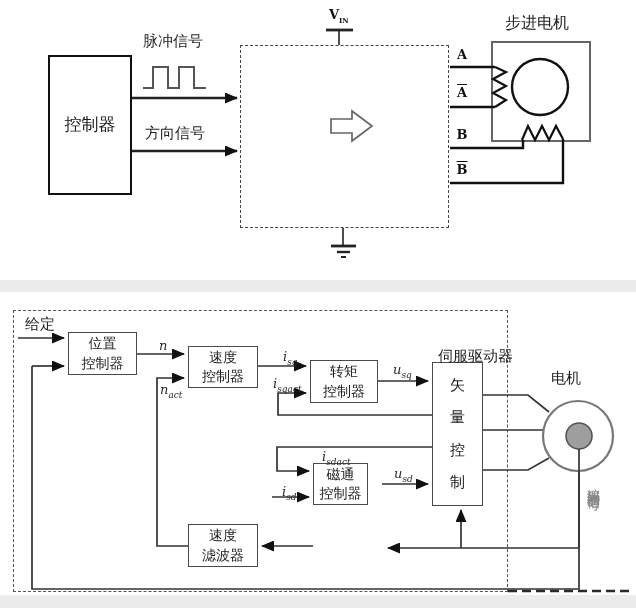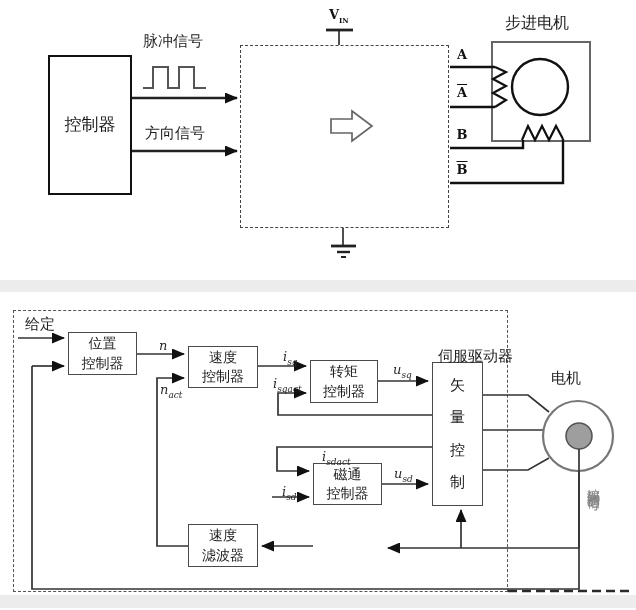--- a/index.html
+++ b/index.html
@@ -144,21 +144,21 @@
   <div class="bx" style="left:188px;top:346px;width:70px;height:42px;font-size:14px;">
     <span>速度</span>
     <span>控制器</span>
   </div>
 
   <div class="bx" style="left:310px;top:360px;width:68px;height:43px;font-size:14px;">
     <span>转矩</span>
     <span>控制器</span>
   </div>
 
-  <div class="bx" style="left:313px;top:463px;width:69px;height:42px;font-size:14px;">
+  <div class="bx" style="left:313px;top:463px;width:55px;height:42px;font-size:14px;">
     <span>磁通</span>
     <span>控制器</span>
   </div>
 
   <div class="bx" style="left:432px;top:362px;width:51px;height:144px;font-size:15px;justify-content:space-evenly;">
     <span>矢</span>
     <span>量</span>
     <span>控</span>
     <span>制</span>
   </div>

